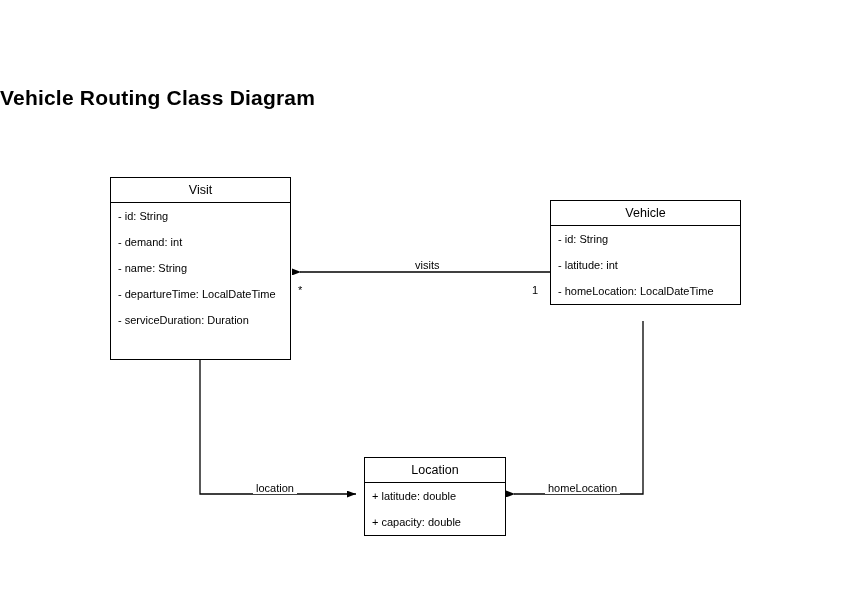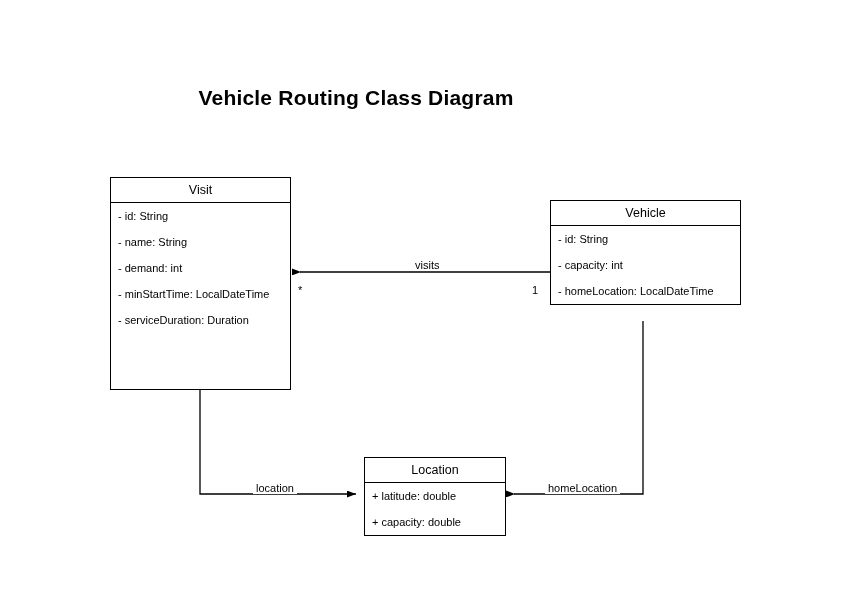--- a/index.html
+++ b/index.html
@@ -20,21 +20,20 @@
     left: 0;
     top: 0;
     width: 850px;
     height: 600px;
   }
   .diagram-title {
     position: absolute;
     left: 0;
     top: 86px;
     width: 712px;
-    text-align: center;
     font-size: 21px;
     font-weight: bold;
     letter-spacing: 0.2px;
     color: #000000;
   }
   .uml-class {
     position: absolute;
     box-sizing: border-box;
     border: 1.3px solid #000000;
     background: #ffffff;
@@ -60,21 +59,21 @@
     height: 26px;
     padding-left: 7px;
     white-space: nowrap;
     color: #000000;
   }
   
   #class-visit {
     left: 110px;
     top: 177px;
     width: 181px;
-    height: 213px;
+    height: 183px;
   }
   
   #class-vehicle {
     left: 550px;
     top: 200px;
     width: 191px;
     height: 105px;
   }
   
   #class-location {
@@ -132,32 +131,32 @@
 
     <g>
       <polyline points="643,321 643,494 514,494" fill="none" stroke="#000000" stroke-width="1.3" marker-end="url(#arrow-left)"></polyline>
     </g>
   </svg>
 
   <div class="uml-class" id="class-visit">
     <div class="uml-class-name">Visit</div>
     <ul class="uml-attrs">
       <li class="uml-attr">- id: String</li>
+      <li class="uml-attr">- demand: int</li>
       <li class="uml-attr">- name: String</li>
-      <li class="uml-attr">- demand: int</li>
-      <li class="uml-attr">- minStartTime: LocalDateTime</li>
+      <li class="uml-attr">- departureTime: LocalDateTime</li>
       <li class="uml-attr">- serviceDuration: Duration</li>
     </ul>
   </div>
 
   <div class="uml-class" id="class-vehicle">
     <div class="uml-class-name">Vehicle</div>
     <ul class="uml-attrs">
       <li class="uml-attr">- id: String</li>
-      <li class="uml-attr">- capacity: int</li>
+      <li class="uml-attr">- latitude: int</li>
       <li class="uml-attr">- homeLocation: LocalDateTime</li>
     </ul>
   </div>
 
   <div class="uml-class" id="class-location">
     <div class="uml-class-name">Location</div>
     <ul class="uml-attrs">
       <li class="uml-attr">+ latitude: double</li>
       <li class="uml-attr">+ capacity: double</li>
     </ul>

